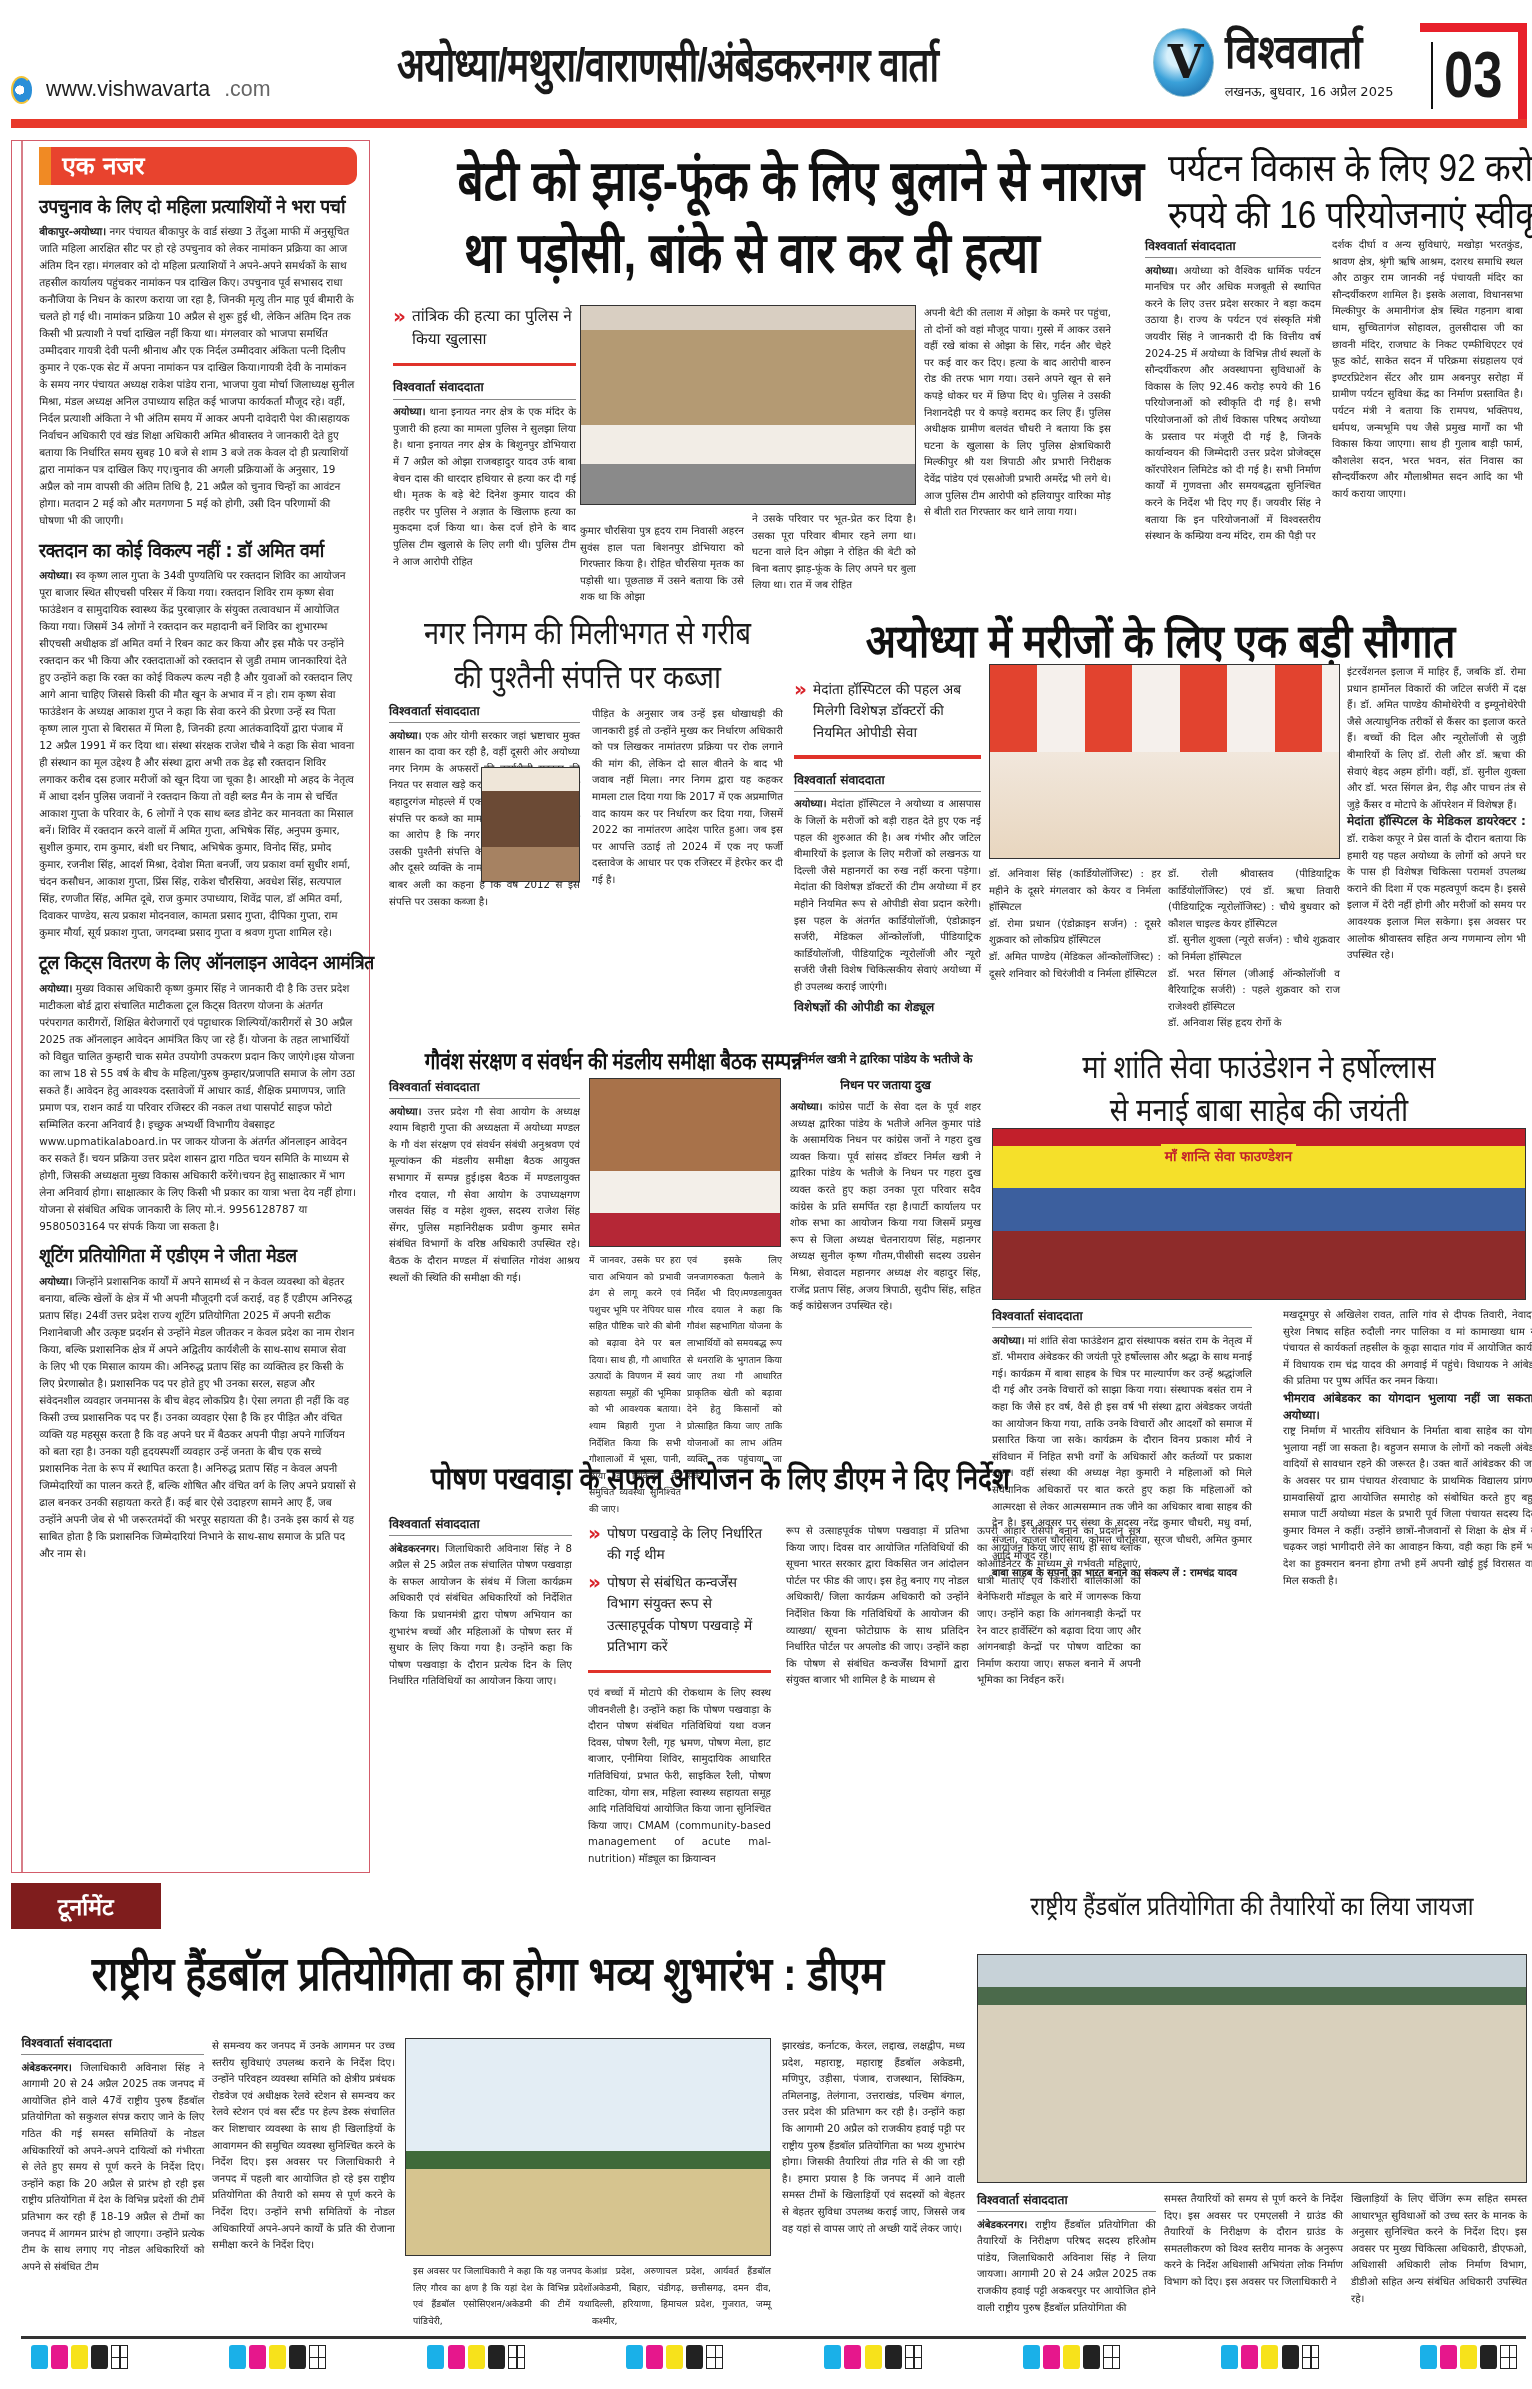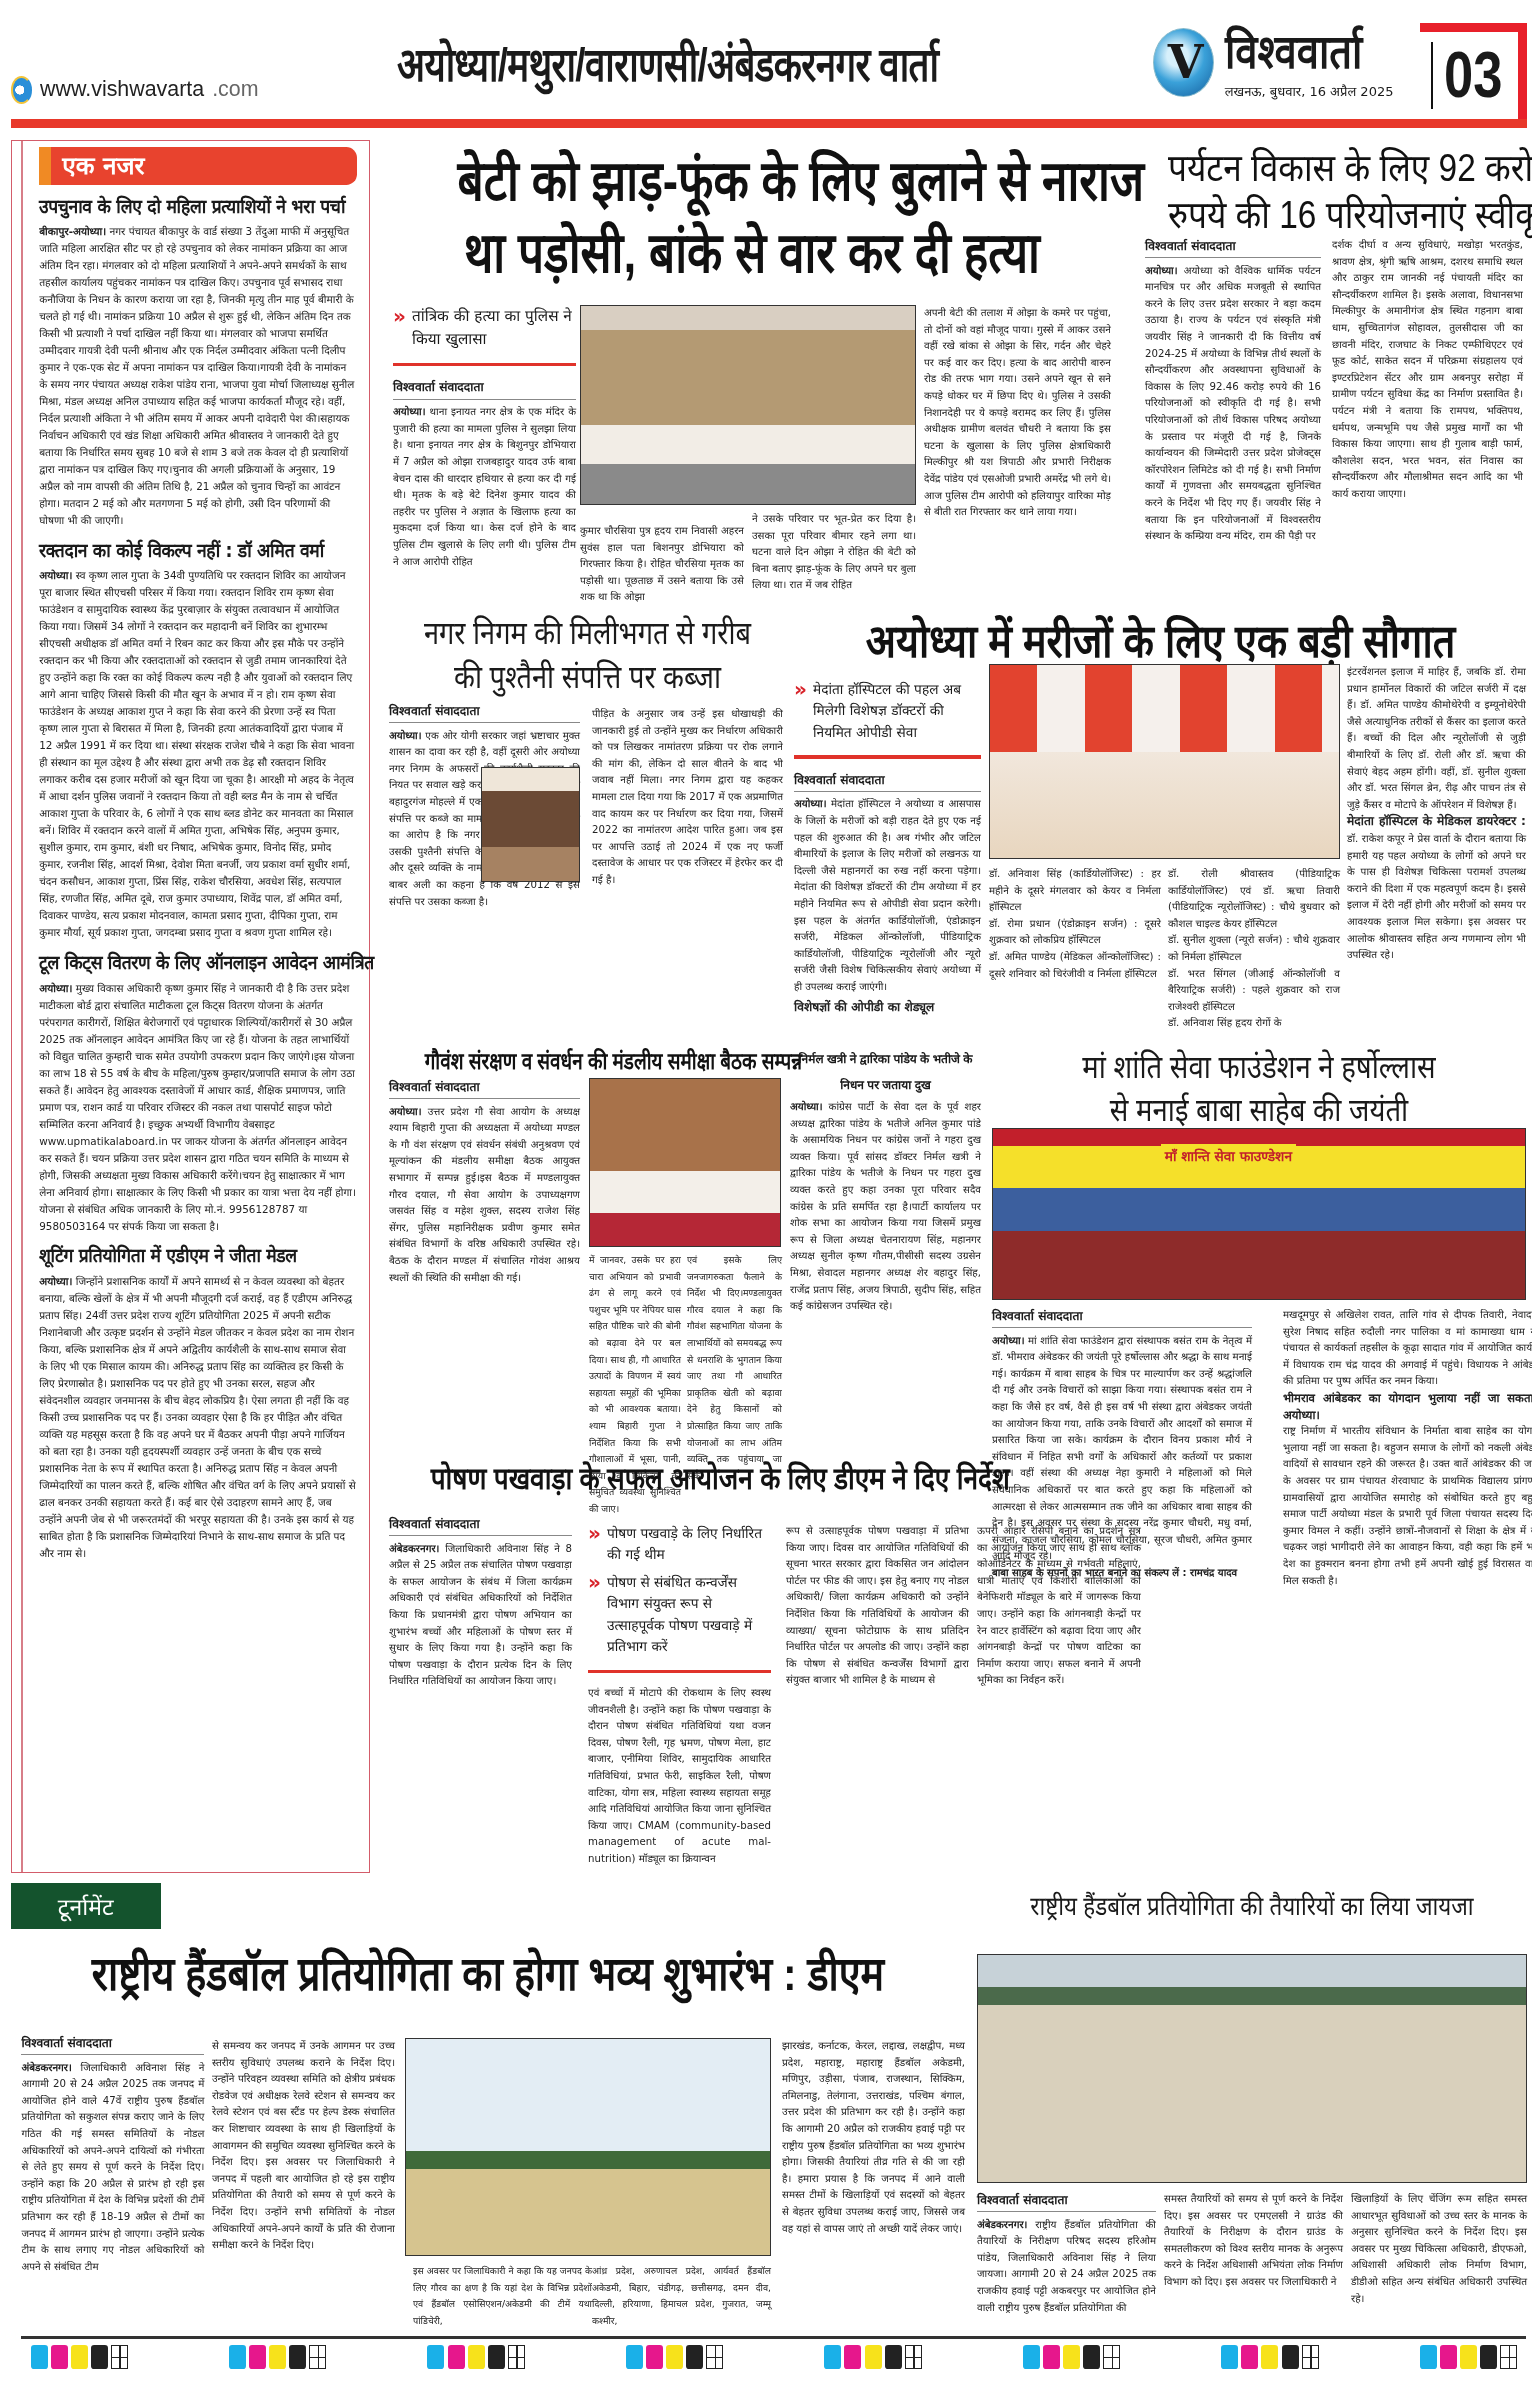--- a/index.html
+++ b/index.html
@@ -1,19 +1,19 @@
 <!DOCTYPE html>
 <html style="font-size:12.2px"><head>
 <meta charset="utf-8">
 <style>
   * { box-sizing: border-box; margin: 0; padding: 0; }
   html, body { width: 1533px; height: 2389px; background: #ffffff; overflow: hidden; }
   body { font-family: "DejaVu Sans", "Liberation Sans", sans-serif; color: #1a1a1a; position: relative; }
   .abs { position: absolute; }
-  .masthead-left-url { left: 10.7px; top: 76px; font-size: 21.4px; color: #222; display: flex; align-items: center; gap: 8px; font-family: "Liberation Sans", sans-serif; }
+  .masthead-left-url { left: 10.7px; top: 76px; font-size: 21.4px; color: #222; display: flex; align-items: center; gap: 14px; font-family: "Liberation Sans", sans-serif; }
   .ie-icon { width: 21.4px; height: 27.5px; border-radius: 50%; background: radial-gradient(circle at 40% 50%, #ffffff 0 28%, #2a8fd8 30% 100%); border: 2.3px solid #f3c43a; border-right-color: transparent; }
   .url-com { color: #666; }
   .masthead-title { left: 397px; top: 30.5px; font-size: 47px; font-weight: bold; letter-spacing: -0.8px; transform: scaleX(0.78); transform-origin: left top; white-space: nowrap; font-family: "Liberation Sans", sans-serif; }
   .logo-wrap { left: 1153px; top: 27.5px; display: flex; align-items: flex-start; gap: 10.7px; }
   .logo-globe { width: 61px; height: 69px; border-radius: 50%; background: radial-gradient(circle at 40% 40%, #d7f0fb 0 20%, #3aa1d9 50%, #1b6aa8 90%); border: 1.5px solid #8bc; position: relative; }
   .logo-globe::before { content: "V"; position: absolute; left: 13.7px; top: 6.1px; font-size: 46px; font-weight: bold; color: #1a1a1a; font-family: "DejaVu Serif", serif; }
   .logo-text-col { display: flex; flex-direction: column; }
   .logo-name { font-size: 47px; font-weight: bold; line-height: 1; transform: scaleX(0.85); transform-origin: left; }
   .logo-dateline { font-size: 13px; margin-top: 7.6px; }
   .page-no-box { left: 1420px; top: 23px; width: 107px; height: 105px; border-top: 9.2px solid #e8202a; border-right: 9.2px solid #e8202a; }
@@ -46,21 +46,21 @@
   .photo-medanta::after { content: ""; position: absolute; left: 0; right: 0; bottom: 0; height: 55%; background: linear-gradient(180deg, #f1e7dc 0%, #e8d6bf 100%); }
   .photo-meeting { background: linear-gradient(180deg, #a8724a 0 55%, #f3efe9 55% 80%, #b52736 80% 100%); }
   .photo-foundation { background: linear-gradient(180deg, #c21f2b 0 10%, #f5e02a 10% 35%, #3c5f9e 35% 60%, #8e2b2a 60% 100%); }
   .photo-field { background: linear-gradient(180deg, #e3edf4 0 52%, #3f6a3a 52% 60%, #d6c48f 60% 100%); }
   .photo-inspect { background: linear-gradient(180deg, #c7d2d8 0 14%, #4b6a4b 14% 22%, #d9d0bc 22% 100%); }
   .photo-portrait { background: linear-gradient(180deg, #efe6d9 0 20%, #6b4a35 20% 70%, #a68262 70% 100%); }
   .photo-label { position: absolute; left: 6.1px; top: 6.1px; font-size: 8.4px; color: #fff; background: rgba(0,0,0,0.25); padding: 1.5px 3.8px; }
 
   .sub-hl { font-weight: bold; text-align: center; white-space: nowrap; font-family: "Liberation Sans", sans-serif; }
   .tourn-band { left: 10.7px; top: 1883px; width: 953px; height: 46px; display: flex; }
-  .tourn-tag { width: 150px; background: #14532d; color: #fff; font-size: 23px; font-weight: normal; display: flex; align-items: center; justify-content: center; }
+  .tourn-tag { width: 150px; background: #7f1d1d; color: #fff; font-size: 23px; font-weight: bold; display: flex; align-items: center; justify-content: center; }
   .tourn-strap { flex: 1; background: #fbe4d0; border-radius: 0 23px 23px 0; font-size: 20px; display: flex; align-items: center; padding-left: 10.7px; white-space: nowrap; transform-origin: left; }
   .bottom-rule { left: 21.4px; top: 2336px; width: 1505px; height: 3.1px; background: #333; }
   .reg-strip { left: 21.4px; top: 2344px; width: 1505px; height: 26px; display: flex; justify-content: space-between; align-items: center; padding: 0 9.2px; }
   .reg-group { display: flex; gap: 3.1px; align-items: center; }
   .reg-chip { width: 17px; height: 24.4px; border-radius: 3.1px; }
   .reg-cross { width: 17px; height: 24.4px; border: 1.5px solid #222; position: relative; }
   .reg-cross::before { content: ""; position: absolute; left: 0; right: 0; top: 50%; height: 1.5px; background: #222; }
   .reg-cross::after { content: ""; position: absolute; top: 0; bottom: 0; left: 50%; width: 1.5px; background: #222; }
 </style>
 </head>

